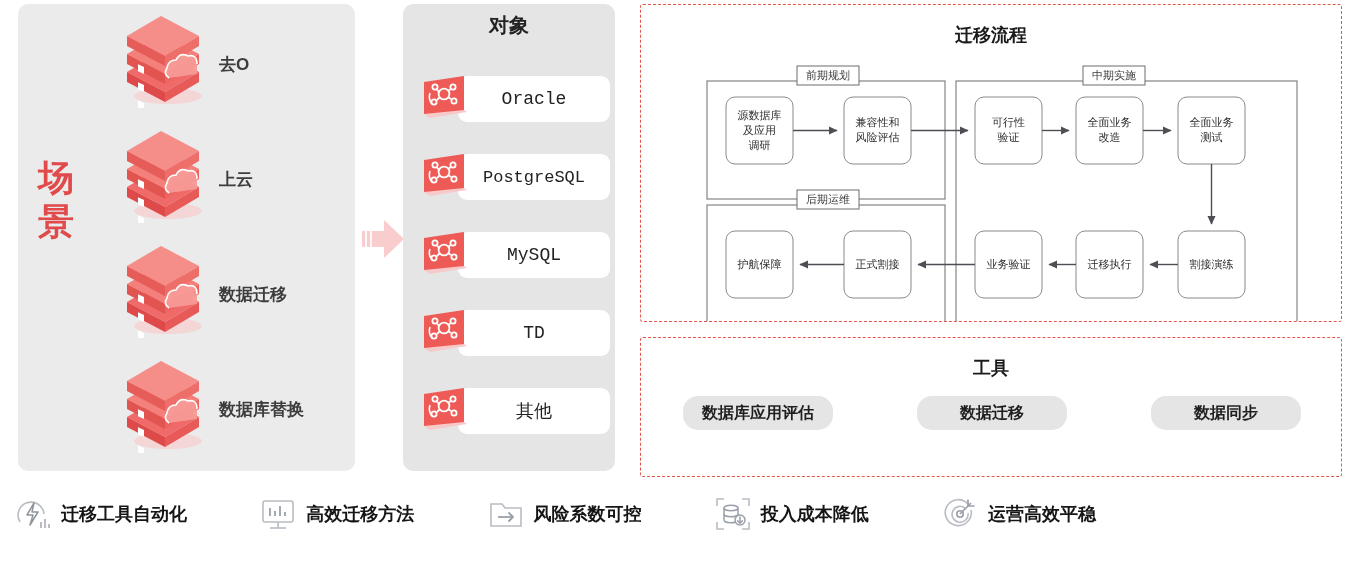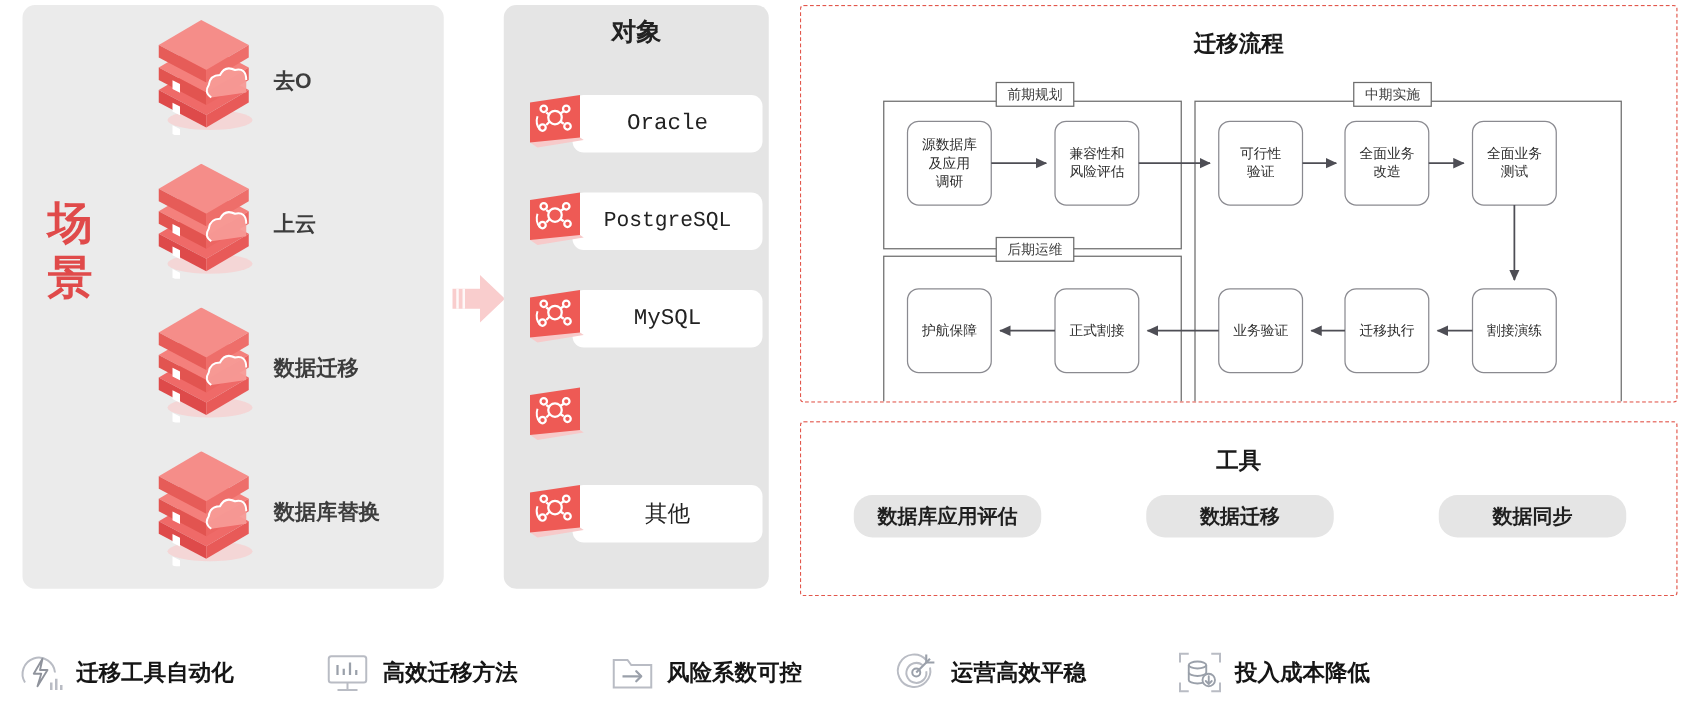--- a/index.html
+++ b/index.html
@@ -90,21 +90,21 @@
   .tool-chip {
     background: #e5e5e5; border-radius: 15px;
     height: 34px; min-width: 150px; padding: 0 18px;
     display: flex; align-items: center; justify-content: center;
     font-size: 16px; font-weight: bold; color: #1f1f1f;
   }
 
   
   .features {
     position: absolute; left: 0; top: 495px; width: 1112px; height: 62px;
-    display: flex; align-items: flex-end; justify-content: space-between;
+    display: flex; align-items: flex-start; justify-content: space-between;
     padding: 0 16px 0 14px;
   }
   .feature {
     display: flex; align-items: center; gap: 9px;
   }
   .feature .f-ico { width: 38px; height: 38px; flex: 0 0 38px; }
   .feature .f-label {
     font-size: 18px; font-weight: bold; color: #151515; white-space: nowrap;
   }
 </style>
@@ -288,20 +288,21 @@
             <circle cx="24" cy="20" r="5.4"></circle>
             <circle cx="15" cy="13" r="2.6"></circle>
             <circle cx="33" cy="13" r="2.6"></circle>
             <circle cx="14" cy="28" r="2.6"></circle>
             <circle cx="34" cy="27" r="2.6"></circle>
             <path d="M17 16 L20 18 M31 15 L28 17 M17 26 L20 23 M31 25 L28 23"></path>
             <path d="M10 19 q-2 6 2 11" stroke-width="1.6"></path>
           </g>
         </svg>
       </div>
+      <div class="object-chip">TD</div>
     </div>
 
     <div class="object-row" style="top:384px">
       <div class="db-icon-wrap">
         <svg viewBox="0 0 52 50" width="52" height="50">
           <polygon points="4,40 10,44 47,38 41,34" fill="#f7caca"></polygon>
           <polygon points="4,8 44,2 44,36 4,40" fill="#ee5a55"></polygon>
           <g fill="none" stroke="#ffffff" stroke-width="1.8">
             <circle cx="24" cy="20" r="5.4"></circle>
             <circle cx="15" cy="13" r="2.6"></circle>
@@ -435,42 +436,42 @@
           <line x1="11" y1="22" x2="26" y2="22" stroke="#9aa0aa" stroke-width="1.8"></line>
           <path d="M22 18 L26 22 L22 26" stroke="#9aa0aa" stroke-width="1.8" stroke-linecap="round" stroke-linejoin="round"></path>
         </svg>
       </div>
       <div class="f-label">风险系数可控</div>
     </div>
 
     <div class="feature">
       <div class="f-ico">
         <svg viewBox="0 0 38 38" width="38" height="38" fill="none" stroke="#b9bcc4" stroke-width="1.6">
-          <path d="M27 9 A13 13 0 1 0 30 15"></path>
-          <path d="M24 13 A8 8 0 1 0 27 18"></path>
-          <circle cx="19" cy="19" r="3.2" stroke="#9aa0aa"></circle>
-          <path d="M19 19 L30 8" stroke="#9aa0aa" stroke-width="1.7"></path>
-          <path d="M26 5 L26 12 L33 12 L33 5 Z" stroke="none" fill="none"></path>
-          <path d="M27 4.5 L27 11 L33.5 11" stroke="#9aa0aa" stroke-width="1.7" fill="none"></path>
-        </svg>
-      </div>
-      <div class="f-label">运营高效平稳</div>
-    </div>
-
-    <div class="feature">
-      <div class="f-ico">
-        <svg viewBox="0 0 38 38" width="38" height="38" fill="none" stroke="#b9bcc4" stroke-width="1.6">
           <path d="M3 11 L3 4 L10 4 M28 4 L35 4 L35 11 M35 27 L35 34 L28 34 M10 34 L3 34 L3 27"></path>
           <g stroke="#9aa0aa" stroke-width="1.5">
             <ellipse cx="17" cy="13" rx="7" ry="2.8"></ellipse>
             <path d="M10 13 L10 25 a7 2.8 0 0 0 14 0 L24 13"></path>
             <path d="M10 19 a7 2.8 0 0 0 14 0"></path>
             <circle cx="26" cy="25" r="5" fill="#ffffff"></circle>
             <path d="M26 22 L26 28 M23.6 25.8 L26 28.3 L28.4 25.8" stroke-linecap="round" stroke-linejoin="round"></path>
           </g>
         </svg>
       </div>
       <div class="f-label">投入成本降低</div>
     </div>
 
+    <div class="feature">
+      <div class="f-ico">
+        <svg viewBox="0 0 38 38" width="38" height="38" fill="none" stroke="#b9bcc4" stroke-width="1.6">
+          <path d="M27 9 A13 13 0 1 0 30 15"></path>
+          <path d="M24 13 A8 8 0 1 0 27 18"></path>
+          <circle cx="19" cy="19" r="3.2" stroke="#9aa0aa"></circle>
+          <path d="M19 19 L30 8" stroke="#9aa0aa" stroke-width="1.7"></path>
+          <path d="M26 5 L26 12 L33 12 L33 5 Z" stroke="none" fill="none"></path>
+          <path d="M27 4.5 L27 11 L33.5 11" stroke="#9aa0aa" stroke-width="1.7" fill="none"></path>
+        </svg>
+      </div>
+      <div class="f-label">运营高效平稳</div>
+    </div>
+
   </div>
 
 </div>
 
 </body></html>

